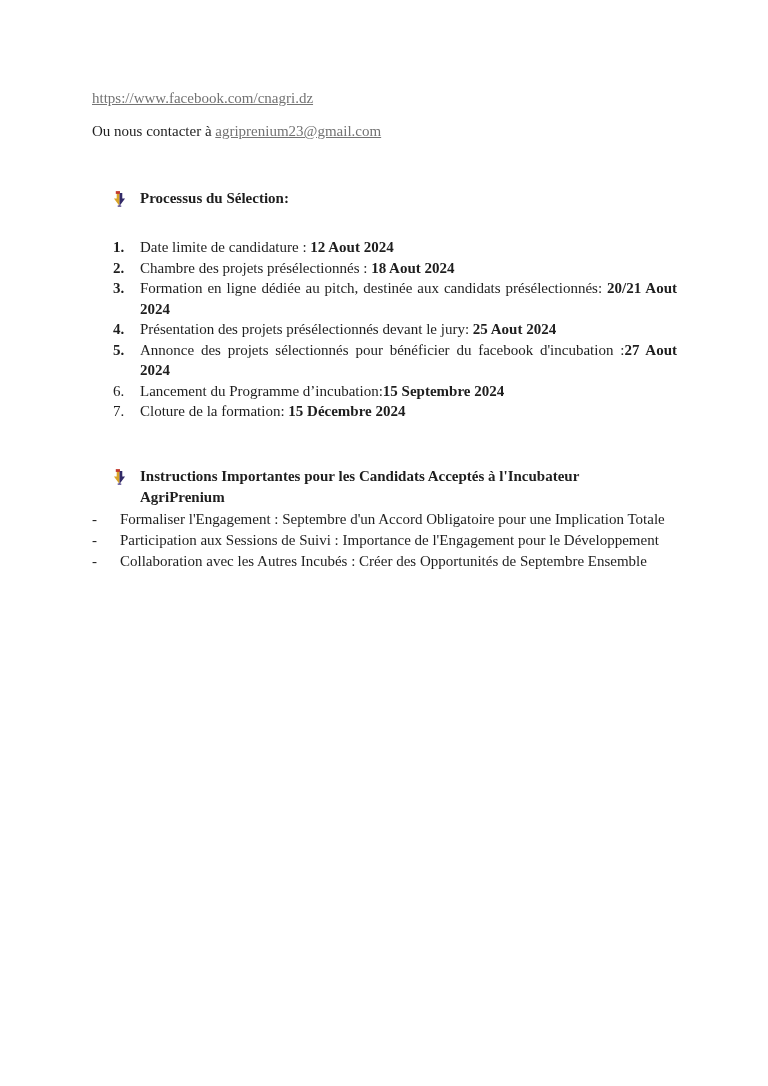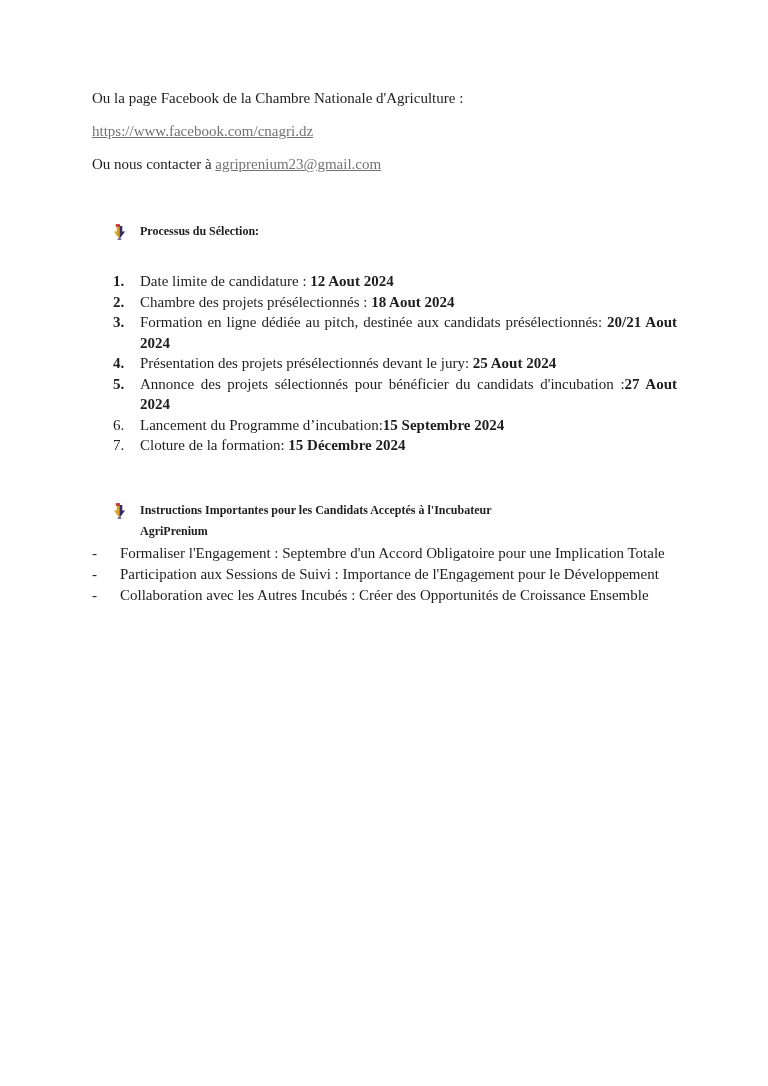--- a/index.html
+++ b/index.html
@@ -25,21 +25,21 @@
   .ulink {
     color: #737373;
     text-decoration: underline;
     cursor: pointer;
   }
   .heading {
     display: flex;
     align-items: flex-start;
     margin-left: 21px;
     font-weight: bold;
-    font-size: 12px;
+    font-size: 15px;
     line-height: 21px;
   }
   .heading-1 { margin-top: 47px; }
   .heading-2 { margin-top: 44px; }
   .hicon {
     width: 27px;
     flex-shrink: 0;
     padding-top: 3px;
   }
   .olist { margin-top: 24px; margin-left: 21px; }
@@ -65,21 +65,20 @@
     width: 28px;
     flex-shrink: 0;
   }
   b { font-weight: bold; }
 </style>
 </head>
 <body>
 
 <div class="page">
 
-  <p class="para">Ou la page Facebook de la Chambre Nationale d'Agriculture :</p>
 
   <p class="para"><a class="ulink">https://www.facebook.com/cnagri.dz</a></p>
 
   <p class="para"><span>Ou nous contacter à </span><a class="ulink">agriprenium23@gmail.com</a></p>
 
   <div class="heading heading-1">
     <span class="hicon">
       <svg width="13" height="16" viewBox="0 0 14 17" aria-hidden="true">
         <polygon points="7,16 1,8 4,8 4,2 7,2" fill="#D9A428"></polygon>
         <polygon points="7,16 13,8 10,8 10,2 7,2" fill="#332B68"></polygon>
@@ -107,21 +106,21 @@
       <span class="itext just"><span>Formation en ligne dédiée au pitch, destinée aux candidats présélectionnés: </span><b>20/21 Aout 2024</b></span>
     </div>
 
     <div class="oli">
       <span class="num bold">4.</span>
       <span class="itext"><span>Présentation des projets présélectionnés devant le jury: </span><b>25 Aout 2024</b></span>
     </div>
 
     <div class="oli">
       <span class="num bold">5.</span>
-      <span class="itext just"><span>Annonce des projets sélectionnés pour bénéficier du candidats d'incubation :</span><b>27 Aout 2024</b></span>
+      <span class="itext just"><span>Annonce des projets sélectionnés pour bénéficier du facebook d'incubation :</span><b>27 Aout 2024</b></span>
     </div>
 
     <div class="oli">
       <span class="num">6.</span>
       <span class="itext"><span>Lancement du Programme d’incubation:</span><b>15 Septembre 2024</b></span>
     </div>
 
     <div class="oli">
       <span class="num">7.</span>
       <span class="itext"><span>Cloture de la formation: </span><b>15 Décembre 2024</b></span>
@@ -148,18 +147,18 @@
       <span class="itext">Formaliser l'Engagement : Septembre d'un Accord Obligatoire pour une Implication Totale</span>
     </div>
 
     <div class="dli">
       <span class="dash">-</span>
       <span class="itext">Participation aux Sessions de Suivi : Importance de l'Engagement pour le Développement</span>
     </div>
 
     <div class="dli">
       <span class="dash">-</span>
-      <span class="itext">Collaboration avec les Autres Incubés : Créer des Opportunités de Croissance Ensemble</span>
+      <span class="itext">Collaboration avec les Autres Incubés : Créer des Opportunités de Septembre Ensemble</span>
     </div>
 
   </div>
 
 </div>
 
 </body></html>

